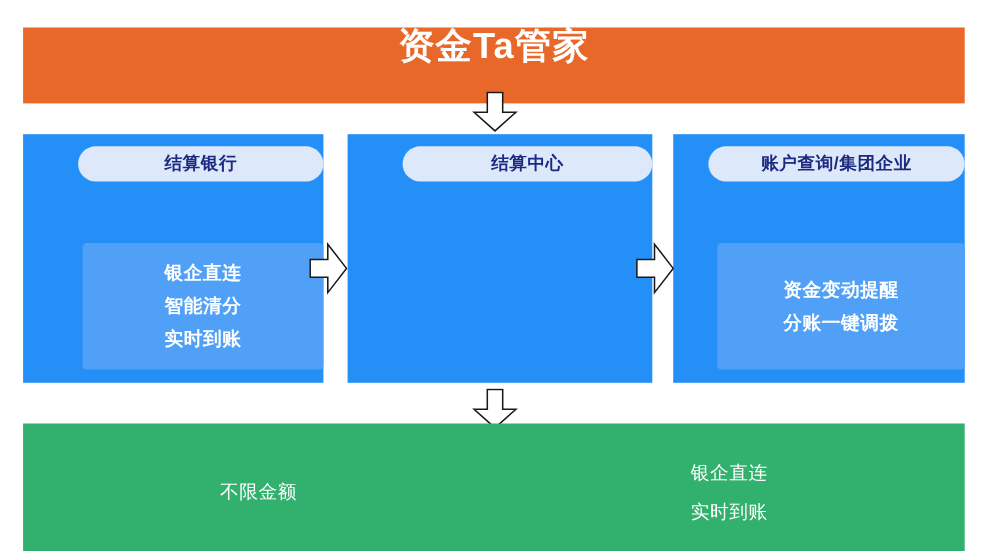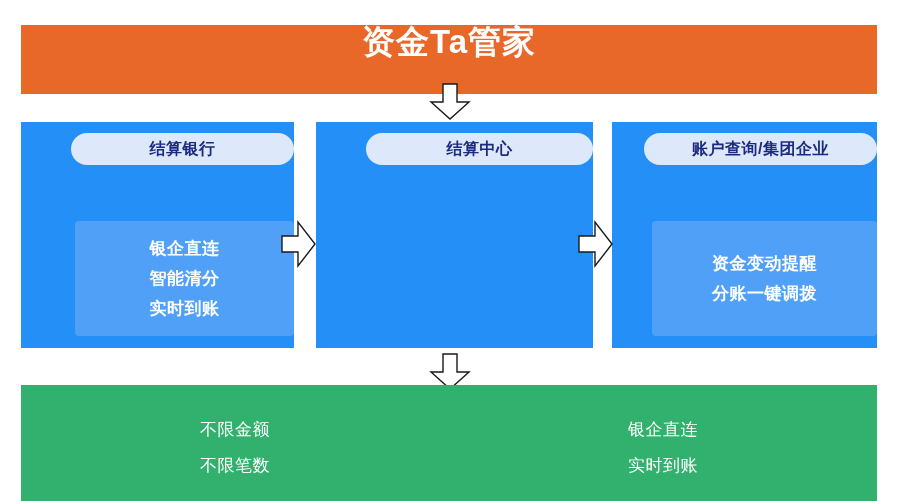--- a/index.html
+++ b/index.html
@@ -222,21 +222,20 @@
 
   <div class="arrow arrow-down-bottom">
     <svg viewBox="0 0 44 38" width="44" height="38" aria-hidden="true">
       <polygon points="15,1 29,1 29,19 41,19 22,36 3,19 15,19" fill="#ffffff" stroke="#1a1a1a" stroke-width="1.4" stroke-linejoin="miter"></polygon>
     </svg>
   </div>
 
   <div class="footer">
     <div class="footer-col">
       <div class="footer-item">不限金额</div>
-      <div class="footer-item">不限笔数</div>
     </div>
     <div class="footer-col">
       <div class="footer-item">银企直连</div>
       <div class="footer-item">实时到账</div>
     </div>
   </div>
 
 </div>
 
 </body></html>

